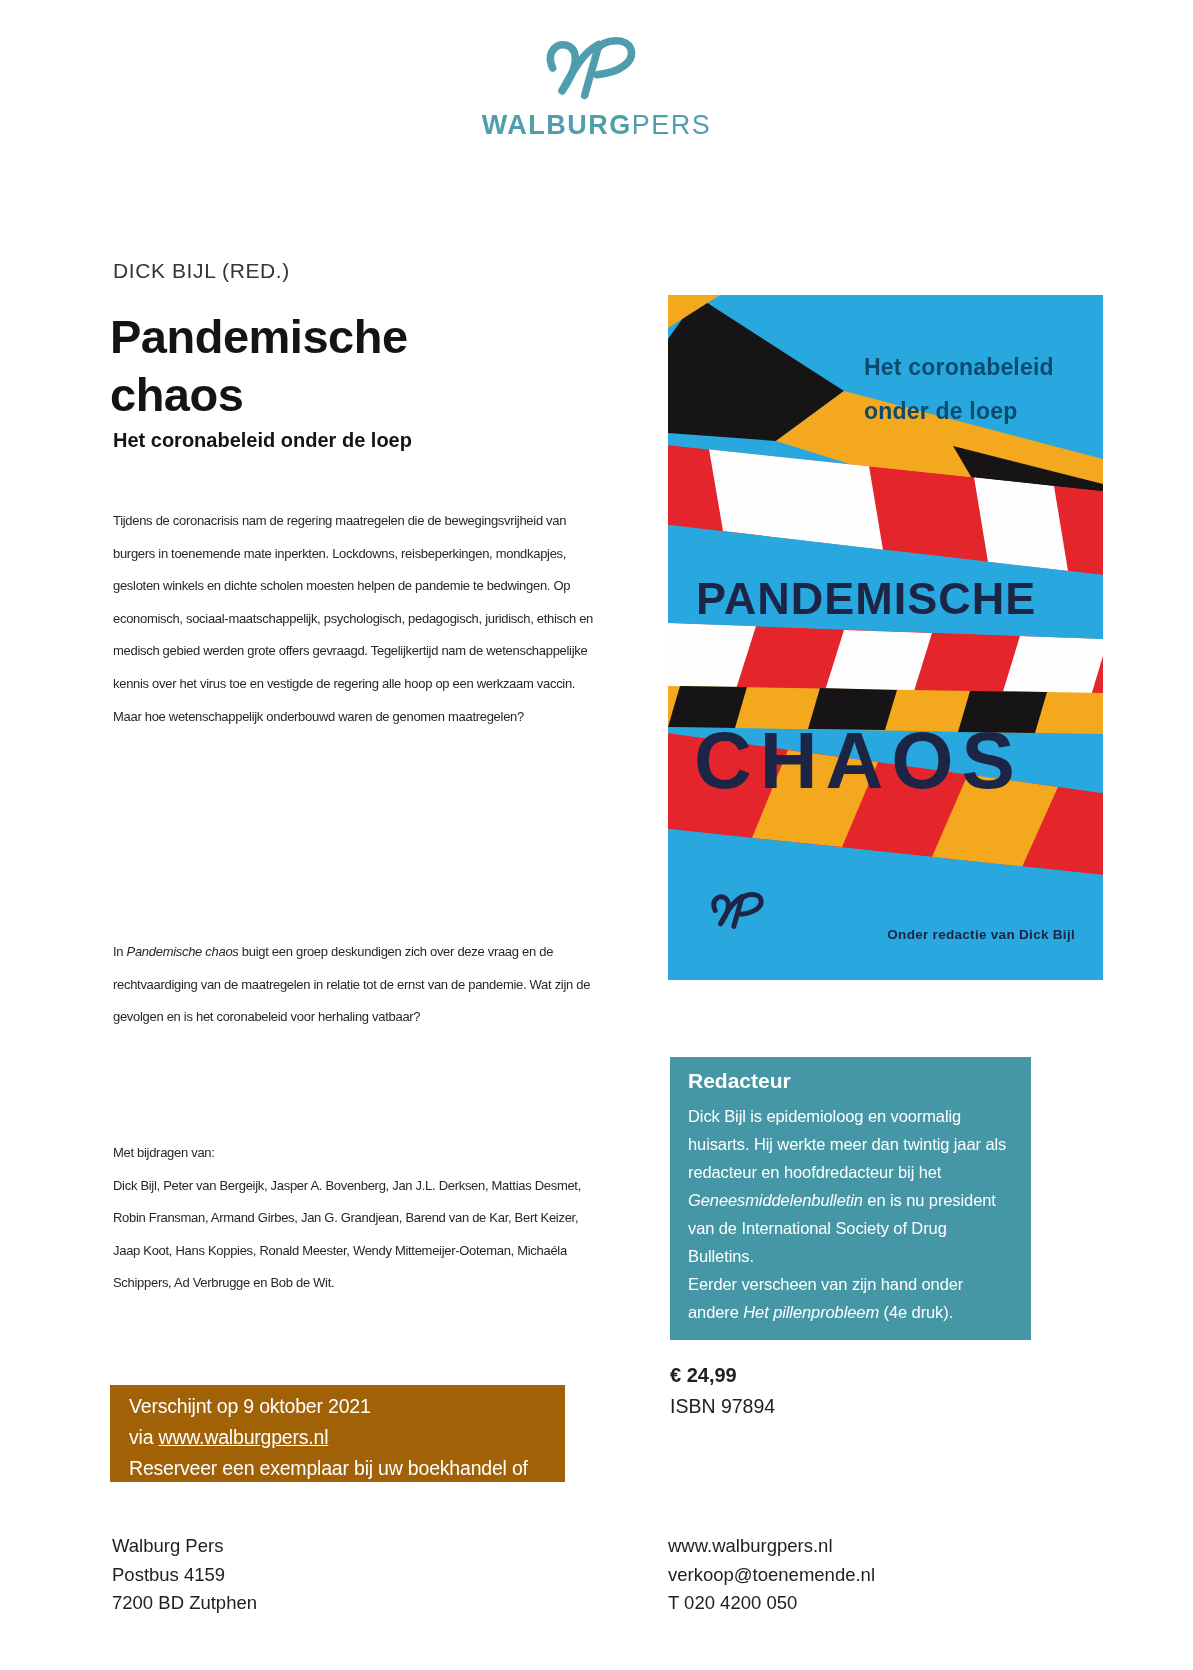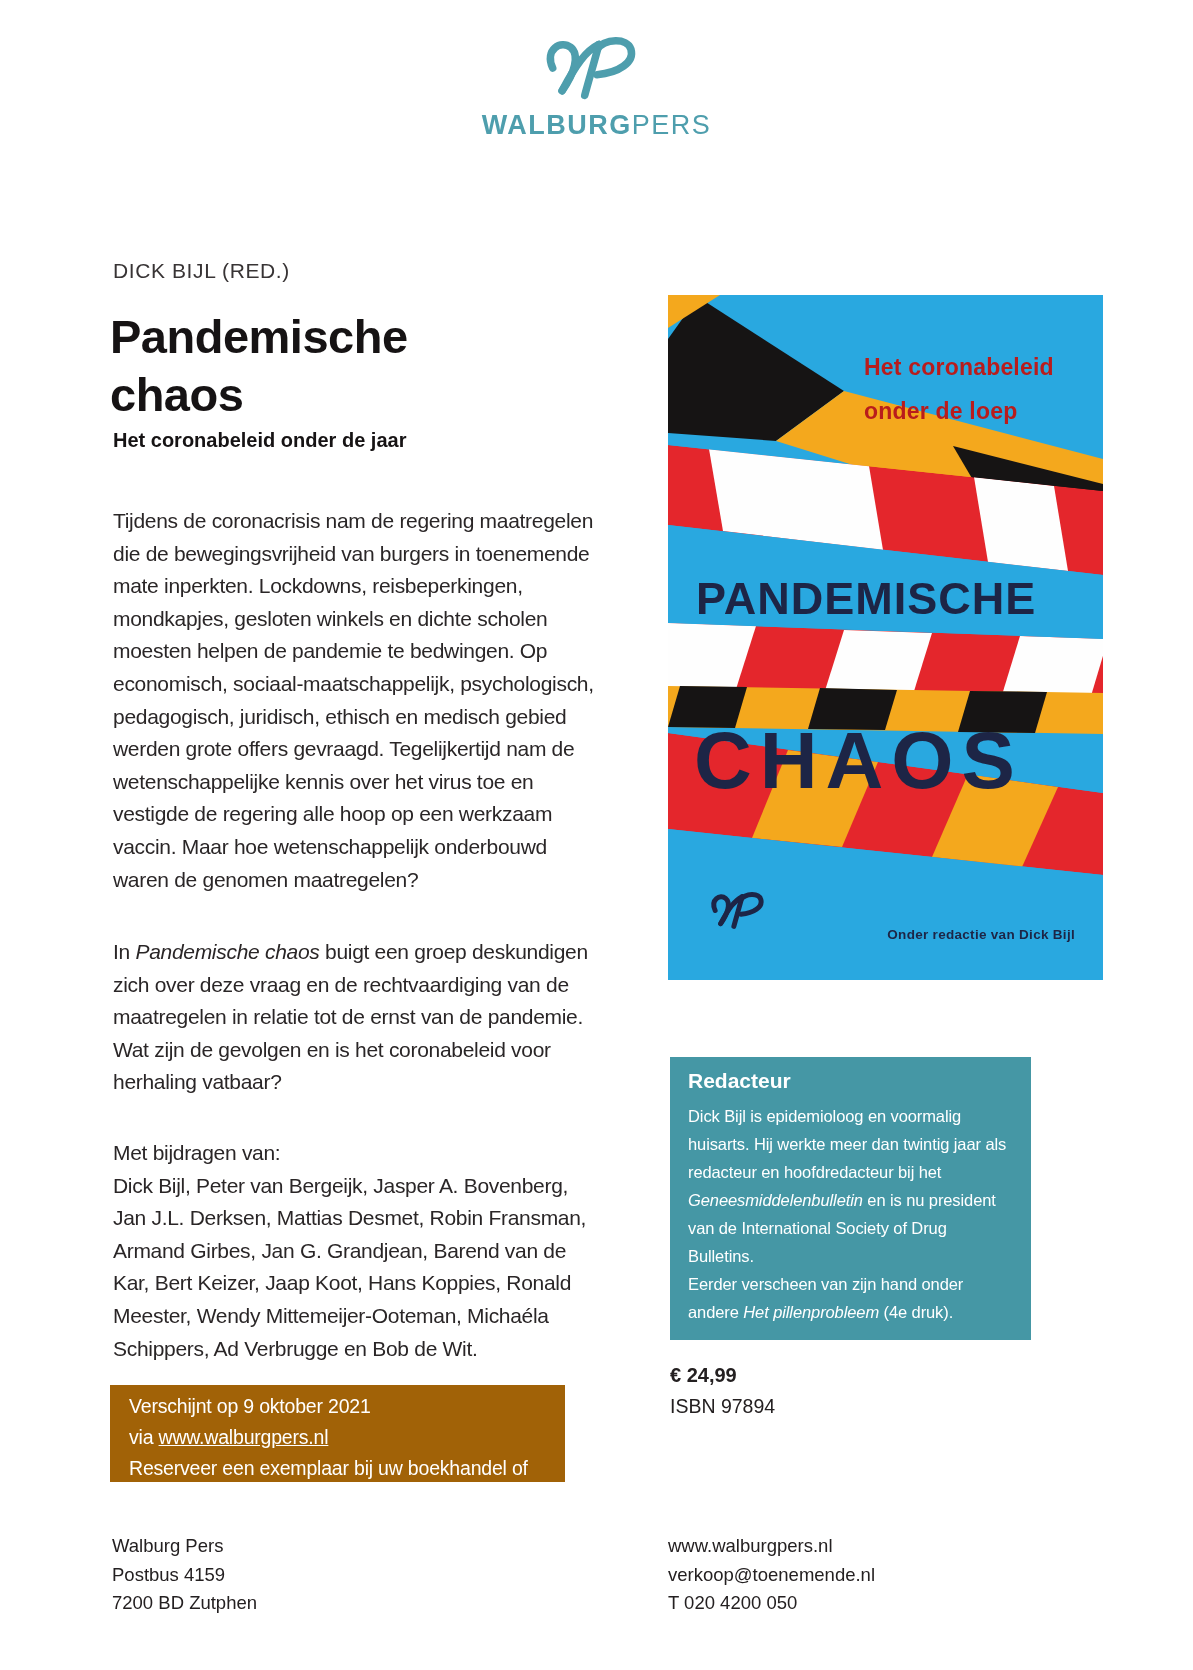--- a/index.html
+++ b/index.html
@@ -11,36 +11,36 @@
   .logo-wrap { position:absolute; top:36px; left:0; right:0; text-align:center; }
   .logo-mark svg { width:116px; height:66px; }
   .logo-word { margin-top:4px; font-size:27px; letter-spacing:1.5px; color:#4E9EAD; }
   .logo-word .b { font-weight:700; }
   .logo-word .l { font-weight:400; }
 
   
   .author { position:absolute; left:113px; top:259px; font-size:21px; letter-spacing:.6px; color:#383435; }
   .title  { position:absolute; left:110px; top:308px; font-size:47px; font-weight:700; line-height:58px; letter-spacing:-.5px; color:#161314; }
   .subtitle { position:absolute; left:113px; top:429px; font-size:20px; font-weight:700; color:#161314; }
-  .para { position:absolute; left:113px; width:492px; font-size:21px; line-height:32.6px; letter-spacing:-.3px; color:#2a2627; }
+  .para { position:absolute; left:113px; width:492px; font-size:13px; line-height:32.6px; letter-spacing:-.3px; color:#2a2627; }
   .p1 { top:505px; }
   .p2 { top:936px; }
   .p3 { top:1137px; }
   .ital { font-style:italic; }
 
   .announce { position:absolute; left:110px; top:1385px; width:455px; height:97px;
               background:#a16207; color:#fff; padding:6px 12px 0 19px;
               font-size:19.5px; line-height:31px; letter-spacing:-.2px; }
   .announce a { color:#fff; text-decoration:underline; cursor:pointer; }
 
   
   .cover { position:absolute; left:668px; top:295px; width:435px; height:685px; }
   .cover svg.art { position:absolute; inset:0; width:435px; height:685px; display:block; }
   .cover-tagline { position:absolute; left:196px; top:50px; font-size:23px; font-weight:700;
-                   line-height:44px; letter-spacing:.2px; color:#b91c1c; }
+                   line-height:44px; letter-spacing:.2px; color:#0c4a6e; }
   .cover-title1 { position:absolute; left:28px; top:278px; font-size:45px; font-weight:700;
                   letter-spacing:1px; color:#1D2546; white-space:nowrap; }
   .cover-title2 { position:absolute; left:26px; top:420px; font-size:80px; font-weight:700;
                   letter-spacing:8px; color:#1D2546; white-space:nowrap; }
   .cover-credit { position:absolute; right:28px; top:632px; font-size:13.5px; font-weight:700;
                   letter-spacing:.3px; color:#1D2546; }
   .cover-logo { position:absolute; left:40px; top:596px; }
   .cover-logo svg { width:66px; height:40px; }
 
   
@@ -78,21 +78,21 @@
     </div>
   </div>
 
   <div class="author">DICK BIJL (RED.)</div>
 
   <div class="title">
     <div>Pandemische</div>
     <div>chaos</div>
   </div>
 
-  <div class="subtitle">Het coronabeleid onder de jaar</div>
+  <div class="subtitle">Het coronabeleid onder de loep</div>
 
   <div class="para p1">Tijdens de coronacrisis nam de regering maatregelen die de bewegingsvrijheid van burgers in toenemende mate inperkten. Lockdowns, reisbeperkingen, mondkapjes, gesloten winkels en dichte scholen moesten helpen de pandemie te bedwingen. Op economisch, sociaal-maatschappelijk, psychologisch, pedagogisch, juridisch, ethisch en medisch gebied werden grote offers gevraagd. Tegelijkertijd nam de wetenschappelijke kennis over het virus toe en vestigde de regering alle hoop op een werkzaam vaccin. Maar hoe wetenschappelijk onderbouwd waren de genomen maatregelen?</div>
 
   <div class="para p3">
     <div>Met bijdragen van:</div>
     <div>Dick Bijl, Peter van Bergeijk, Jasper A. Bovenberg, Jan J.L. Derksen, Mattias Desmet, Robin Fransman, Armand Girbes, Jan G. Grandjean, Barend van de Kar, Bert Keizer, Jaap Koot, Hans Koppies, Ronald Meester, Wendy Mittemeijer-Ooteman, Michaéla Schippers, Ad Verbrugge en Bob de Wit.</div>
   </div>
 
   <div class="para p2"><span>In </span><span class="ital">Pandemische chaos</span><span> buigt een groep deskundigen zich over deze vraag en de rechtvaardiging van de maatregelen in relatie tot de ernst van de pandemie. Wat zijn de gevolgen en is het coronabeleid voor herhaling vatbaar?</span></div>
 

